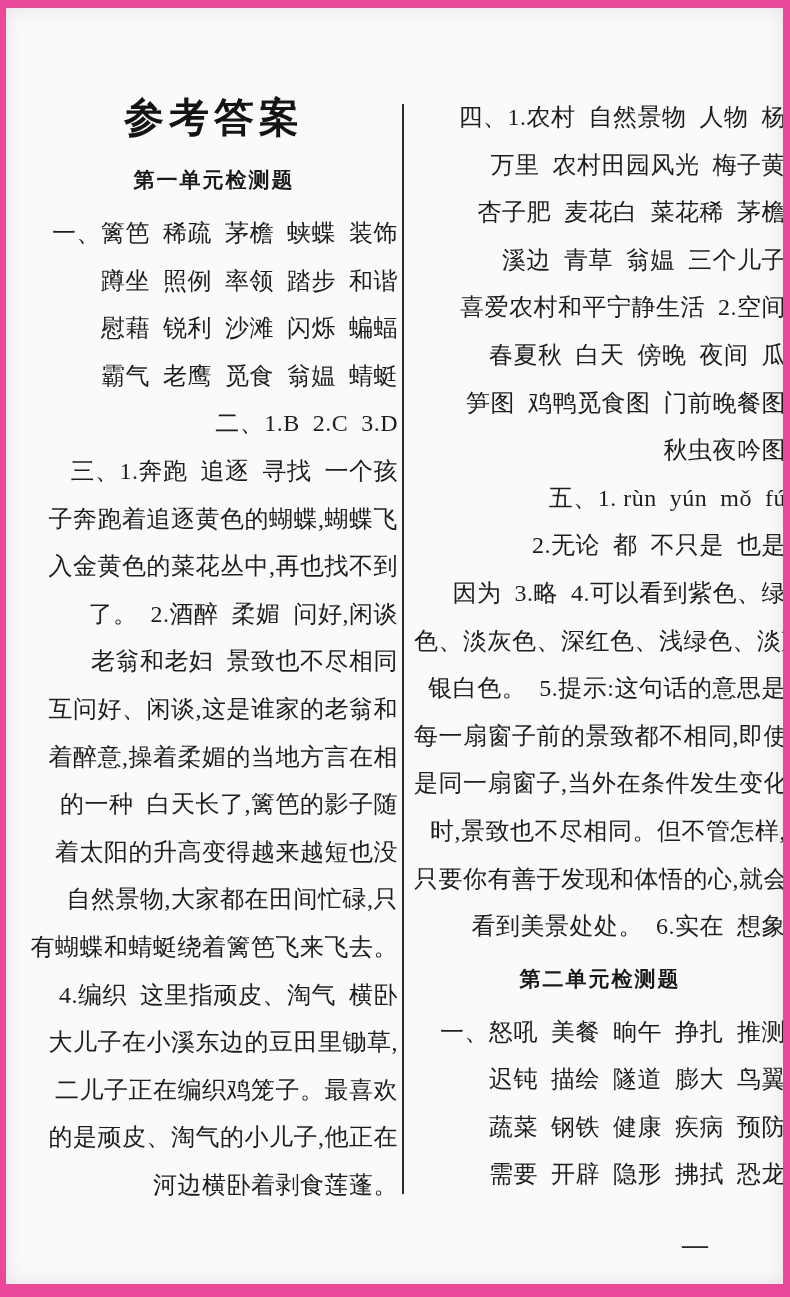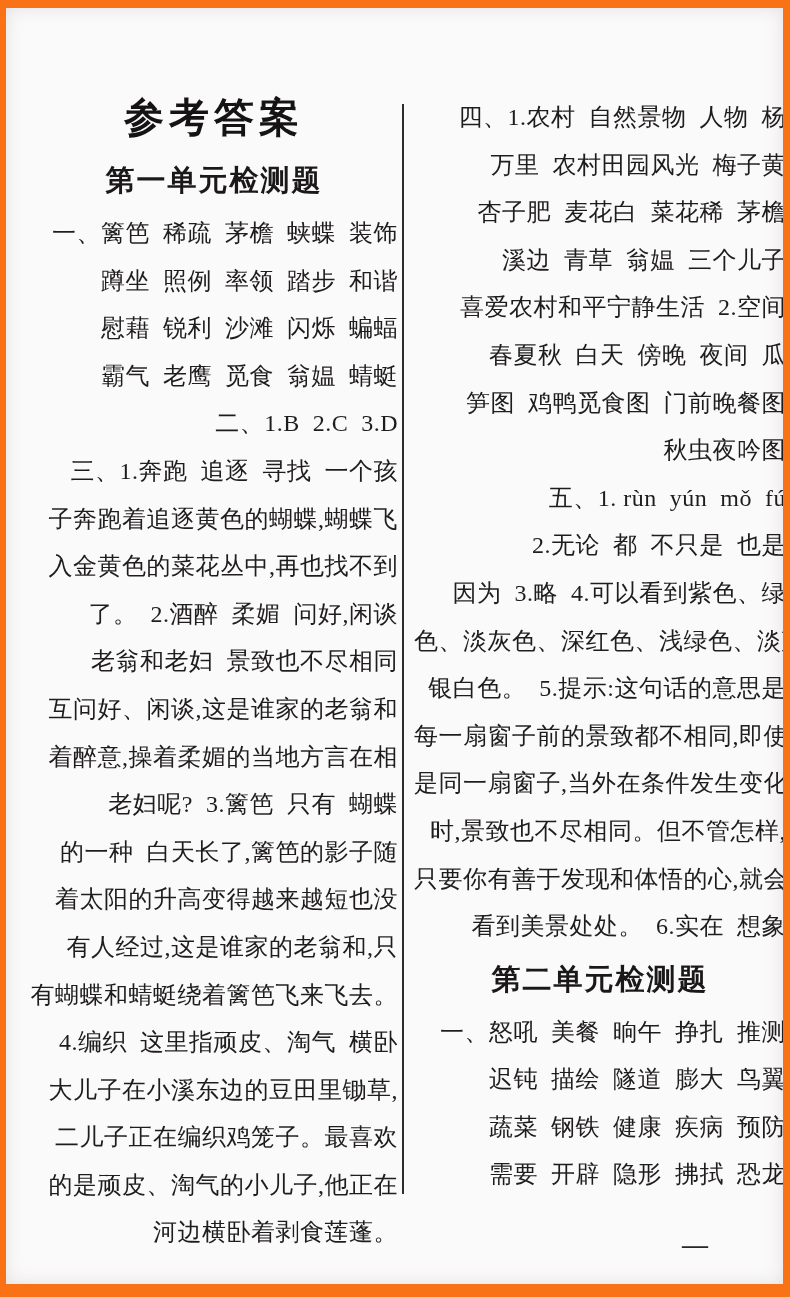--- a/index.html
+++ b/index.html
@@ -6,21 +6,21 @@
   body {
     width: 790px; height: 1297px;
     background: #b3aaae;
     font-family: "Liberation Serif", "DejaVu Serif", serif;
     overflow: hidden;
   }
   .photo-frame {
     box-sizing: border-box;
     width: 790px; height: 1297px;
     padding: 8px 7px 13px 6px;
-    background: #f97316;
+    background: #ec4899;
   }
   .page {
     position: relative;
     width: 100%; height: 100%;
     background: #fbfafa;
     box-shadow: inset 0 0 18px rgba(120,105,110,0.18);
     overflow: hidden;
     color: #1e1c1c;
   }
   .col { position: absolute; top: 0; }
@@ -41,21 +41,21 @@
     text-align: right;
   }
   .line.title {
     height: 64px; line-height: 60px;
     font-size: 40px; font-weight: bold;
     text-align: center; letter-spacing: 5px;
     color: #151313;
   }
   .line.heading {
     height: 58px; line-height: 56px;
-    font-size: 29px; font-weight: bold;
+    font-size: 21px; font-weight: bold;
     text-align: center; letter-spacing: 2px;
     color: #1a1818;
   }
   .page-dash {
     position: absolute;
     left: 676px; top: 1222px;
     font-size: 26px; font-weight: bold;
     color: #2a2727;
   }
 </style>
@@ -72,24 +72,23 @@
         <div class="line body">慰藉  锐利  沙滩  闪烁  蝙蝠</div>
         <div class="line body">霸气  老鹰  觅食  翁媪  蜻蜓</div>
         <div class="line body">二、1.B  2.C  3.D</div>
         <div class="line body">三、1.奔跑  追逐  寻找  一个孩</div>
         <div class="line body">子奔跑着追逐黄色的蝴蝶,蝴蝶飞</div>
         <div class="line body">入金黄色的菜花丛中,再也找不到</div>
         <div class="line body">了。  2.酒醉  柔媚  问好,闲谈</div>
         <div class="line body">老翁和老妇  景致也不尽相同</div>
         <div class="line body">互问好、闲谈,这是谁家的老翁和</div>
         <div class="line body">着醉意,操着柔媚的当地方言在相</div>
-        <div class="line body">老妇呢?  3.篱笆  只有  蝴蝶</div>
         <div class="line body">的一种  白天长了,篱笆的影子随</div>
         <div class="line body">着太阳的升高变得越来越短也没</div>
-        <div class="line body">有人经过,这是谁家的老翁和,只</div>
+        <div class="line body">自然景物,大家都在田间忙碌,只</div>
         <div class="line body">有蝴蝶和蜻蜓绕着篱笆飞来飞去。</div>
         <div class="line body">4.编织  这里指顽皮、淘气  横卧</div>
         <div class="line body">大儿子在小溪东边的豆田里锄草,</div>
         <div class="line body">二儿子正在编织鸡笼子。最喜欢</div>
         <div class="line body">的是顽皮、淘气的小儿子,他正在</div>
         <div class="line body">河边横卧着剥食莲蓬。</div>
       </div>
     <div class="divider"></div>
     <div class="col col-right" id="col-right">
         <div class="line body">四、1.农村  自然景物  人物  杨</div>

